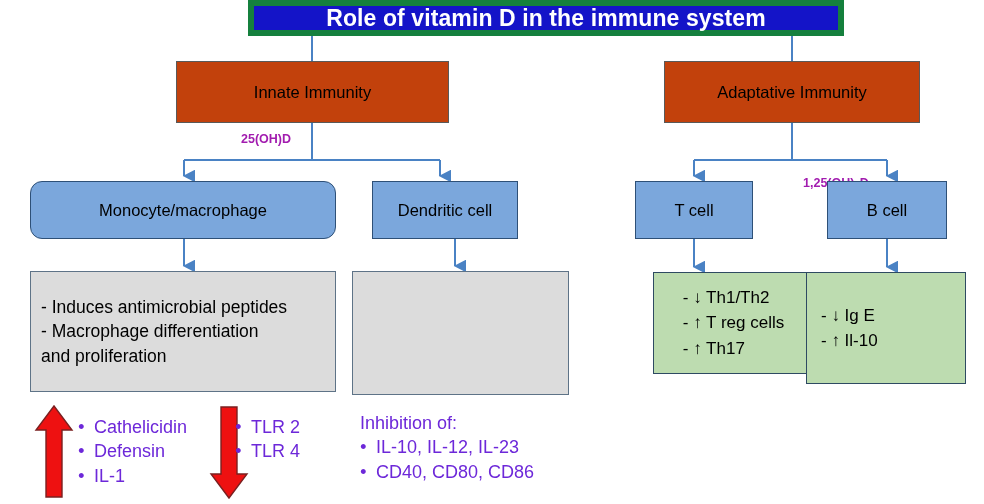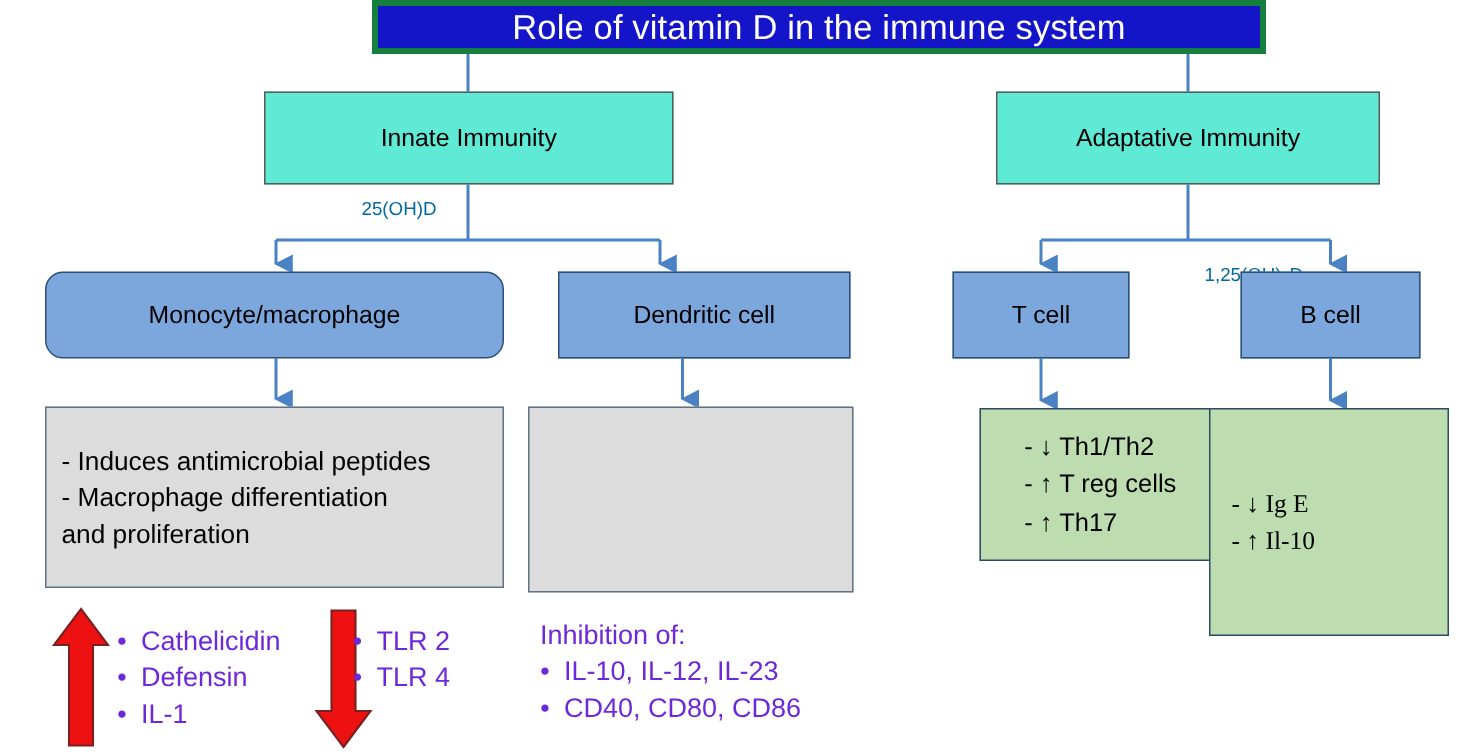--- a/index.html
+++ b/index.html
@@ -26,42 +26,43 @@
     text-align: center;
     color: #000000;
   }
   
   #title-bar {
     left: 248px;
     top: 0px;
     width: 596px;
     height: 36px;
     background: #1414C8;
-    border: 4px solid #15803d;
+    border: 6px solid #15803d;
     color: #ffffff;
     font-size: 23px;
     letter-spacing: 0.1px;
+    font-weight: bold;
   }
   
   .yellow {
-    background: #5eead4;
+    background: #c2410c;
     border: 1.5px solid #595959;
     font-size: 16.5px;
   }
   #box-innate  { left: 176px; top: 61px; width: 273px; height: 62px; }
   #box-adaptive{ left: 664px; top: 61px; width: 256px; height: 62px; }
 
   
   .blue {
     background: #7BA7DC;
     border: 1.5px solid #2E5077;
     font-size: 16.5px;
   }
   #box-monocyte { left: 30px;  top: 181px; width: 306px; height: 58px; border-radius: 12px; }
-  #box-dendritic{ left: 372px; top: 181px; width: 195px; height: 58px; }
+  #box-dendritic{ left: 372px; top: 181px; width: 146px; height: 58px; }
   #box-tcell    { left: 635px; top: 181px; width: 118px; height: 58px; text-align: center; }
   #box-bcell    { left: 827px; top: 181px; width: 120px; height: 58px; }
 
   
   .grey {
     background: #DCDCDC;
     border: 1.5px solid #5E7387;
     font-size: 17.5px;
     justify-content: flex-start;
     text-align: left;
@@ -75,39 +76,39 @@
   .green {
     background: #BDDCB0;
     border: 1.5px solid #2E4A62;
     font-size: 17px;
     justify-content: flex-start;
     text-align: left;
     padding: 0 8px;
     line-height: 1.5;
   }
   #box-tcell-detail { left: 653px; top: 272px; width: 155px; height: 102px; justify-content: center; }
-  #box-bcell-detail { left: 806px; top: 272px; width: 160px; height: 152px; font-family: Liberation Serif, serif; }
+  #box-bcell-detail { left: 806px; top: 272px; width: 160px; height: 112px; }
 
   .detail-lines span { display: block; white-space: nowrap; }
   .green .detail-lines span { padding-left: 6px; }
 
   
   #wires {
     position: absolute;
     left: 0; top: 0;
     width: 984px; height: 504px;
     pointer-events: none;
   }
 
   
   .metabolite {
     position: absolute;
     font-size: 12.5px;
-    font-weight: normal;
-    color: #0369a1;
+    font-weight: bold;
+    color: #a21caf;
     white-space: nowrap;
   }
   #label-25ohd { left: 241px; top: 132px; }
   #label-125ohd { left: 803px; top: 132px; margin-top: 44px; }
   .metabolite sub { font-size: 9.5px; }
 
   
   .bottom-list {
     position: absolute;
     font-size: 18px;

